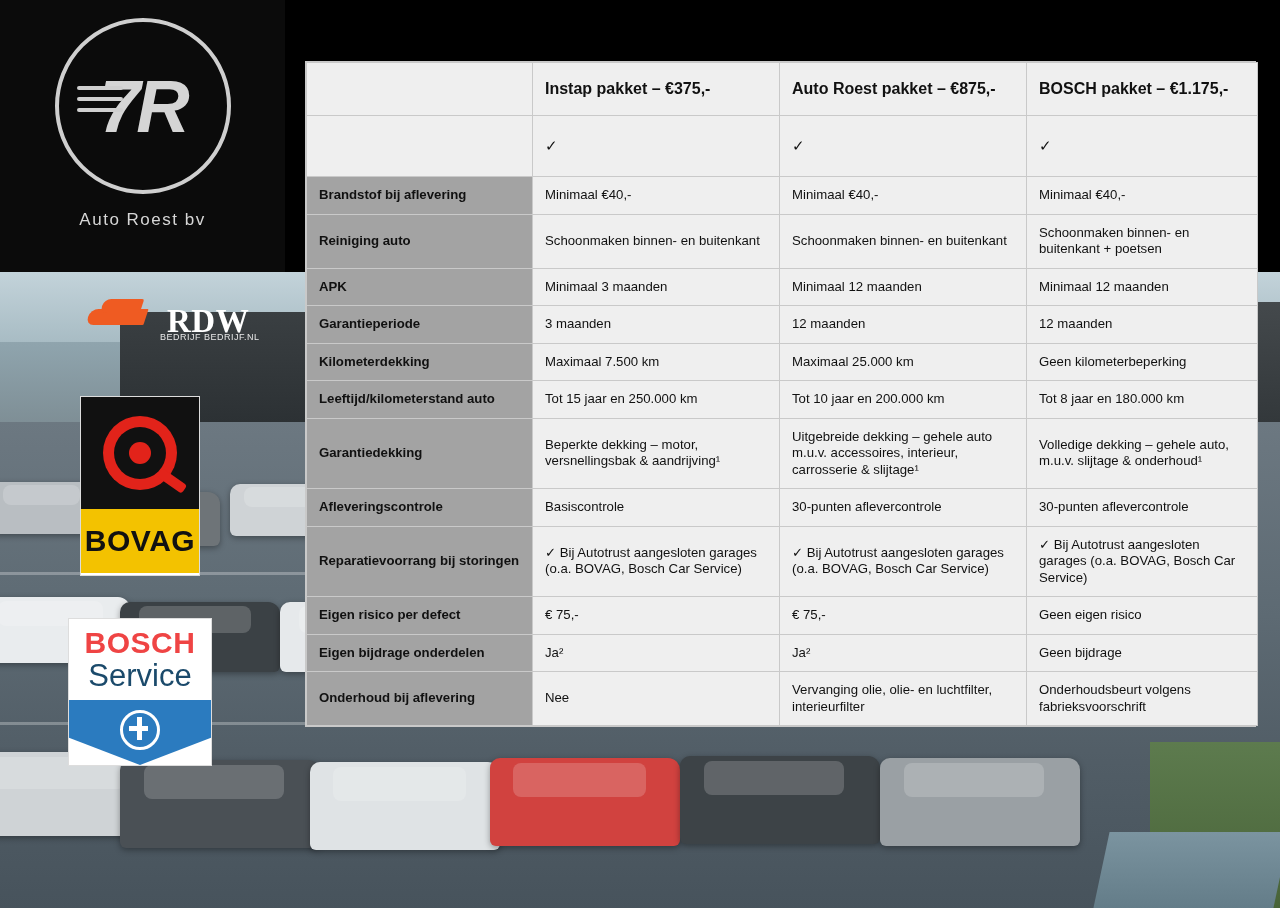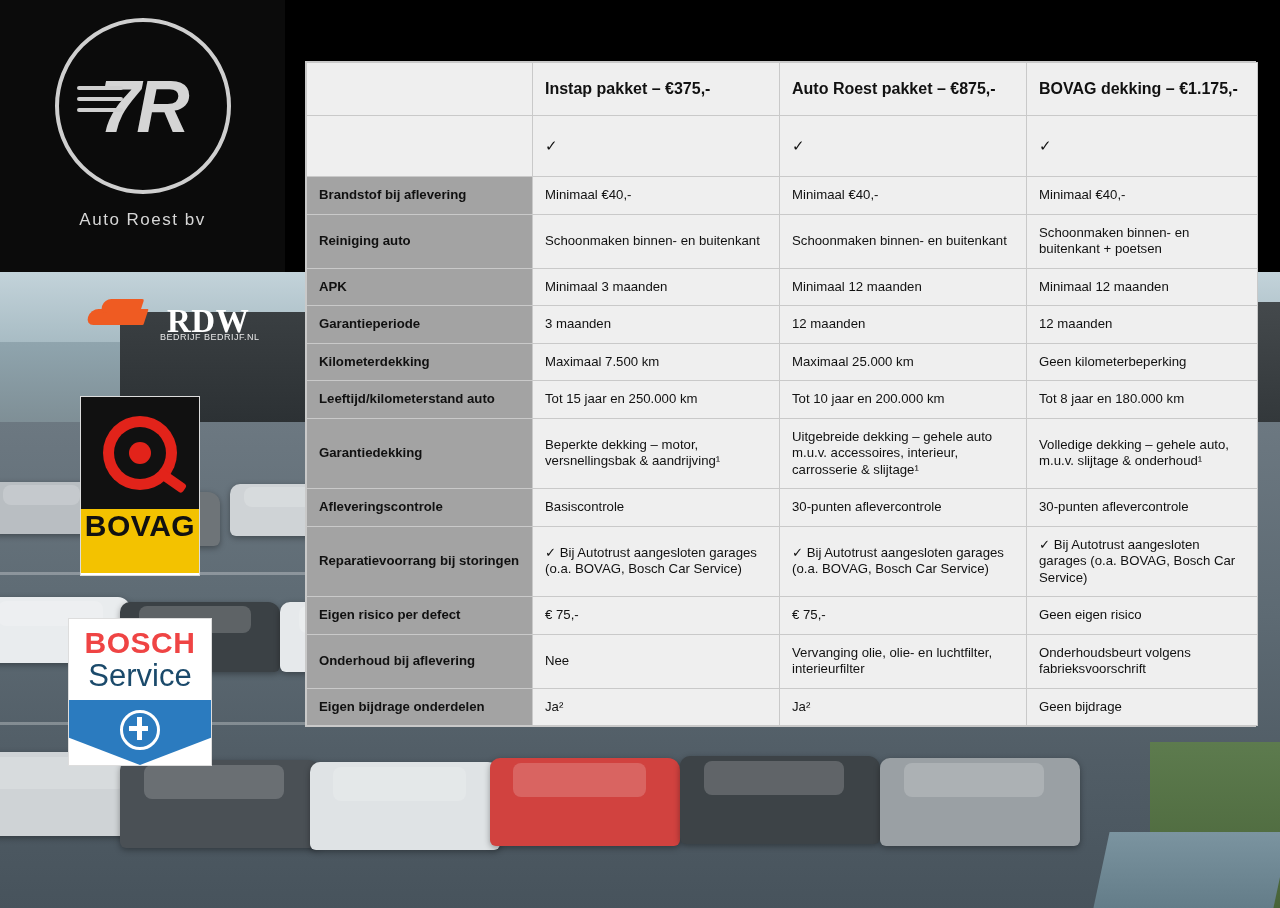--- a/index.html
+++ b/index.html
@@ -227,21 +227,21 @@
     width: 30px;
     height: 10px;
     background: #e2231a;
     transform: rotate(35deg);
     border-radius: 3px;
   }
   .bovag-bottom {
     height: 64px;
     background: #f3c200;
     display: flex;
-    align-items: flex-start;
+    align-items: center;
     justify-content: center;
   }
   .bovag-bottom span {
     font-size: 30px;
     font-weight: bold;
     color: #111;
     letter-spacing: 0.5px;
   }
 
   .bosch-logo {
@@ -432,21 +432,21 @@
       <col class="c0">
         <col class="c1">
         <col class="c2">
         <col class="c3">
     </colgroup>
     <thead>
       <tr>
         <th class="blank"></th>
         <th>Instap pakket – €375,-</th>
         <th>Auto Roest pakket – €875,-</th>
-        <th>BOVAG dekking – €1.175,-</th>
+        <th>BOSCH pakket – €1.175,-</th>
       </tr>
     </thead>
     <tbody>
       <tr class="checkrow">
         <td></td>
         <td class="check">✓</td>
         <td class="check">✓</td>
         <td class="check">✓</td>
       </tr>
 
@@ -504,26 +504,26 @@
         <td>✓ Bij Autotrust aangesloten garages (o.a. BOVAG, Bosch Car Service)</td>
         <td>✓ Bij Autotrust aangesloten garages (o.a. BOVAG, Bosch Car Service)</td>
       </tr>
       <tr>
         <td class="rowlabel">Eigen risico per defect</td>
         <td>€ 75,-</td>
         <td>€ 75,-</td>
         <td>Geen eigen risico</td>
       </tr>
       <tr>
+        <td class="rowlabel">Eigen bijdrage onderdelen</td>
+        <td>Ja²</td>
+        <td>Ja²</td>
+        <td>Geen bijdrage</td>
+      </tr>
+      <tr>
         <td class="rowlabel">Onderhoud bij aflevering</td>
         <td>Nee</td>
         <td>Vervanging olie, olie- en luchtfilter, interieurfilter</td>
         <td>Onderhoudsbeurt volgens fabrieksvoorschrift</td>
       </tr>
-      <tr>
-        <td class="rowlabel">Eigen bijdrage onderdelen</td>
-        <td>Ja²</td>
-        <td>Ja²</td>
-        <td>Geen bijdrage</td>
-      </tr>
     </tbody>
   </table>
 </div>
 
 </body></html>

